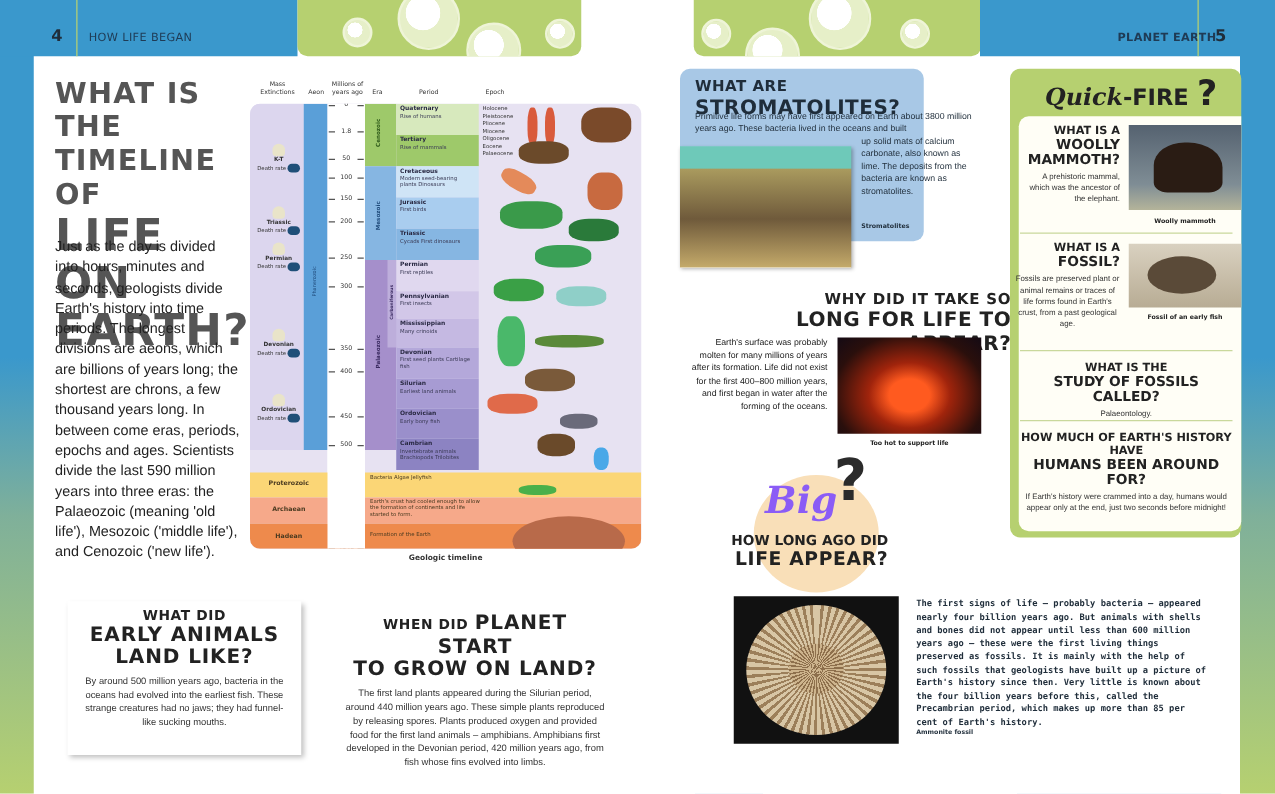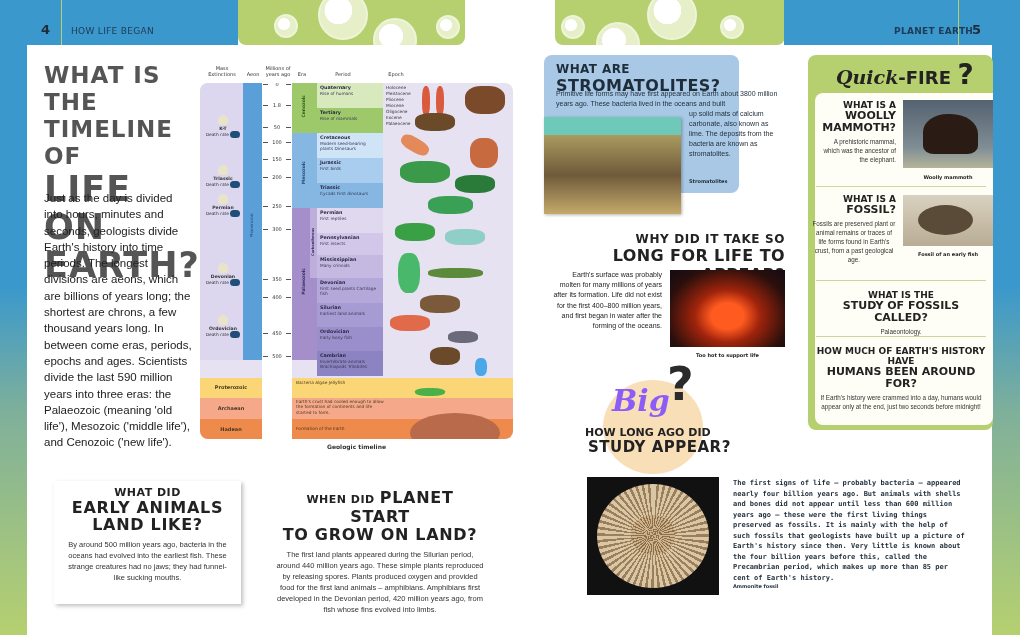--- a/index.html
+++ b/index.html
@@ -65,21 +65,21 @@
   
   .box-strom { position: absolute; left: 544px; top: 55px; width: 195px; height: 138px; background: #a8c8e6; border-radius: 8px; }
   .box-strom .title { position: absolute; left: 12px; top: 7px; font: bold 12px "DejaVu Sans", sans-serif; color: #1f2d3a; letter-spacing: .4px; }
   .box-strom .title b { font-size: 16px; }
   .box-strom .p1 { position: absolute; left: 12px; top: 34px; width: 228px; font: 7px/10px "Liberation Sans", sans-serif; color: #1f2d3a; }
   .box-strom .p2 { position: absolute; left: 145px; top: 54px; width: 92px; font: 7px/10px "Liberation Sans", sans-serif; color: #1f2d3a; }
   .box-strom .cap { position: absolute; left: 145px; top: 123px; font: bold 5px "DejaVu Sans", sans-serif; color: #1f2d3a; }
   .img-strom { position: absolute; left: 544px; top: 117px; width: 137px; height: 97px; background: linear-gradient(#6ec9b9 0 18%, #a99a5e 19%, #6f5a3b 60%, #c4aa6a 100%); box-shadow: 1px 1px 3px rgba(0,0,0,.3); }
 
   
-  .why-title { position: absolute; left: 550px; top: 232px; width: 235px; text-align: right; }
+  .why-title { position: absolute; left: 574px; top: 232px; width: 235px; text-align: right; }
   .why-title .s { font: bold 12px "DejaVu Sans", sans-serif; color: #222; letter-spacing: .6px; }
   .why-title .b { font: bold 16px "DejaVu Sans", sans-serif; color: #222; letter-spacing: .4px; }
   .why-body { position: absolute; left: 550px; top: 270px; width: 112px; text-align: right; font: 7px/10.2px "Liberation Sans", sans-serif; color: #222; }
   .img-lava { position: absolute; left: 670px; top: 270px; width: 115px; height: 77px; background: radial-gradient(ellipse at 50% 60%, #ff5a1f 0 20%, #a0240c 40%, #2a0f0c 75%, #140a14 100%); }
   .lava-cap { position: absolute; left: 670px; top: 352px; width: 115px; text-align: center; font: bold 5px "DejaVu Sans", sans-serif; color: #222; }
 
   
   .big-circle { position: absolute; left: 603px; top: 380px; width: 100px; height: 94px; border-radius: 50%; background: #f9dfb8; }
   .big-word { position: absolute; left: 612px; top: 383px; font: italic bold 30px "DejaVu Serif", serif; color: #8b5cf6; }
   .big-q { position: absolute; left: 667px; top: 357px; font: bold 46px "DejaVu Sans", sans-serif; color: #2b2b2b; }
@@ -284,21 +284,21 @@
 </div>
 <p class="why-body">Earth's surface was probably molten for many millions of years after its formation. Life did not exist for the first 400–800 million years, and first began in water after the forming of the oceans.</p>
 <div class="img-lava"></div>
 <div class="lava-cap">Too hot to support life</div>
 
 <div class="box-big"></div>
 <div class="big-circle"></div>
 <div class="big-word">Big</div>
 <div class="big-q">?</div>
 <div class="big-h1">HOW LONG AGO DID</div>
-<div class="big-h2">STUDY APPEAR?</div>
+<div class="big-h2">LIFE APPEAR?</div>
 <div class="img-ammo">
     <div class="shell"></div>
     <div class="core"></div>
   </div>
 <p class="big-body">The first signs of life – probably bacteria – appeared nearly four billion years ago. But animals with shells and bones did not appear until less than 600 million years ago – these were the first living things preserved as fossils. It is mainly with the help of such fossils that geologists have built up a picture of Earth's history since then. Very little is known about the four billion years before this, called the Precambrian period, which makes up more than 85 per cent of Earth's history.</p>
 <div class="ammo-cap">Ammonite fossil</div>
 
 <div class="qf">
   <div class="qf-title"><span style="font-style:italic;font-family:'DejaVu Serif',serif;font-size:19px">Quick</span><span>-FIRE</span> <span class="q">?</span></div>
   <div class="qf-inner"></div>

